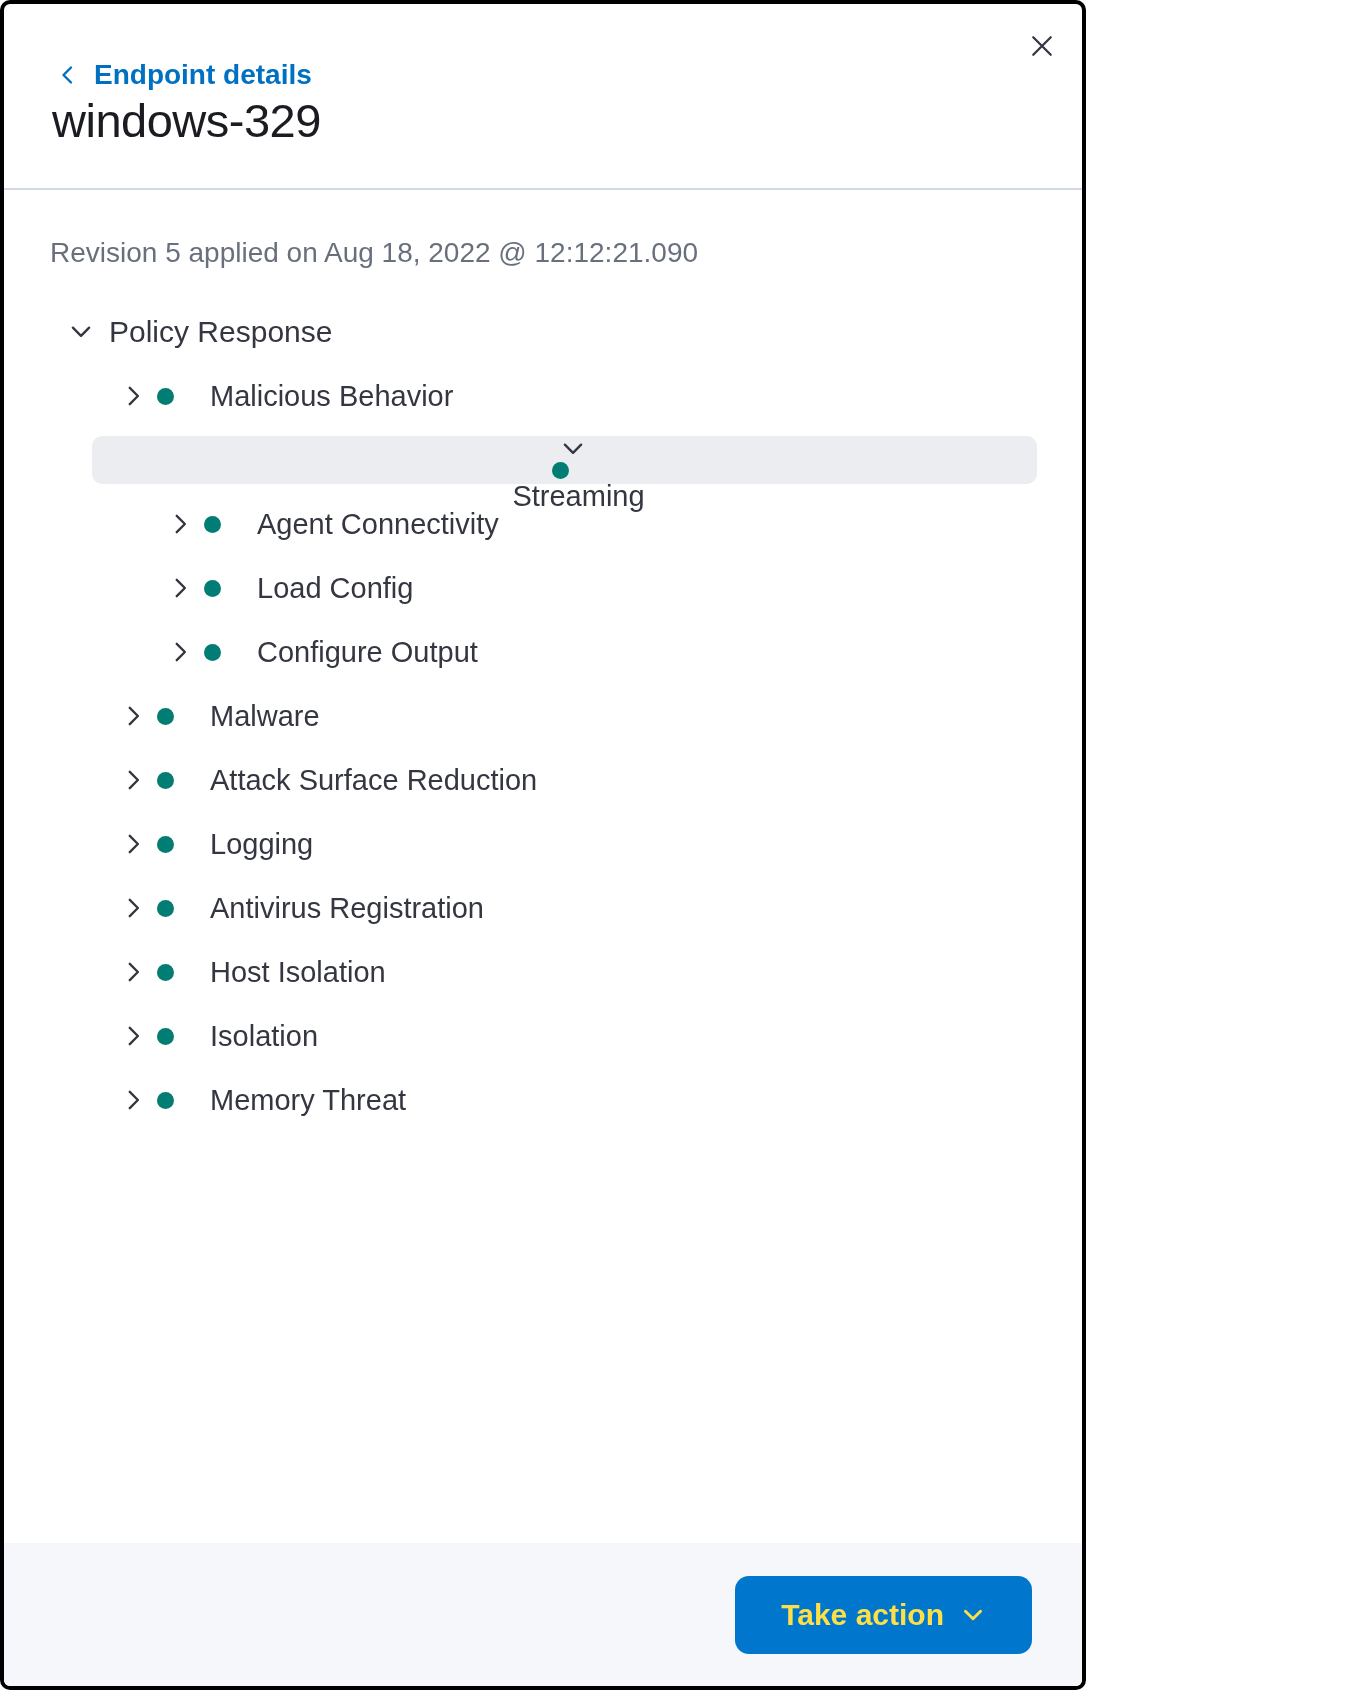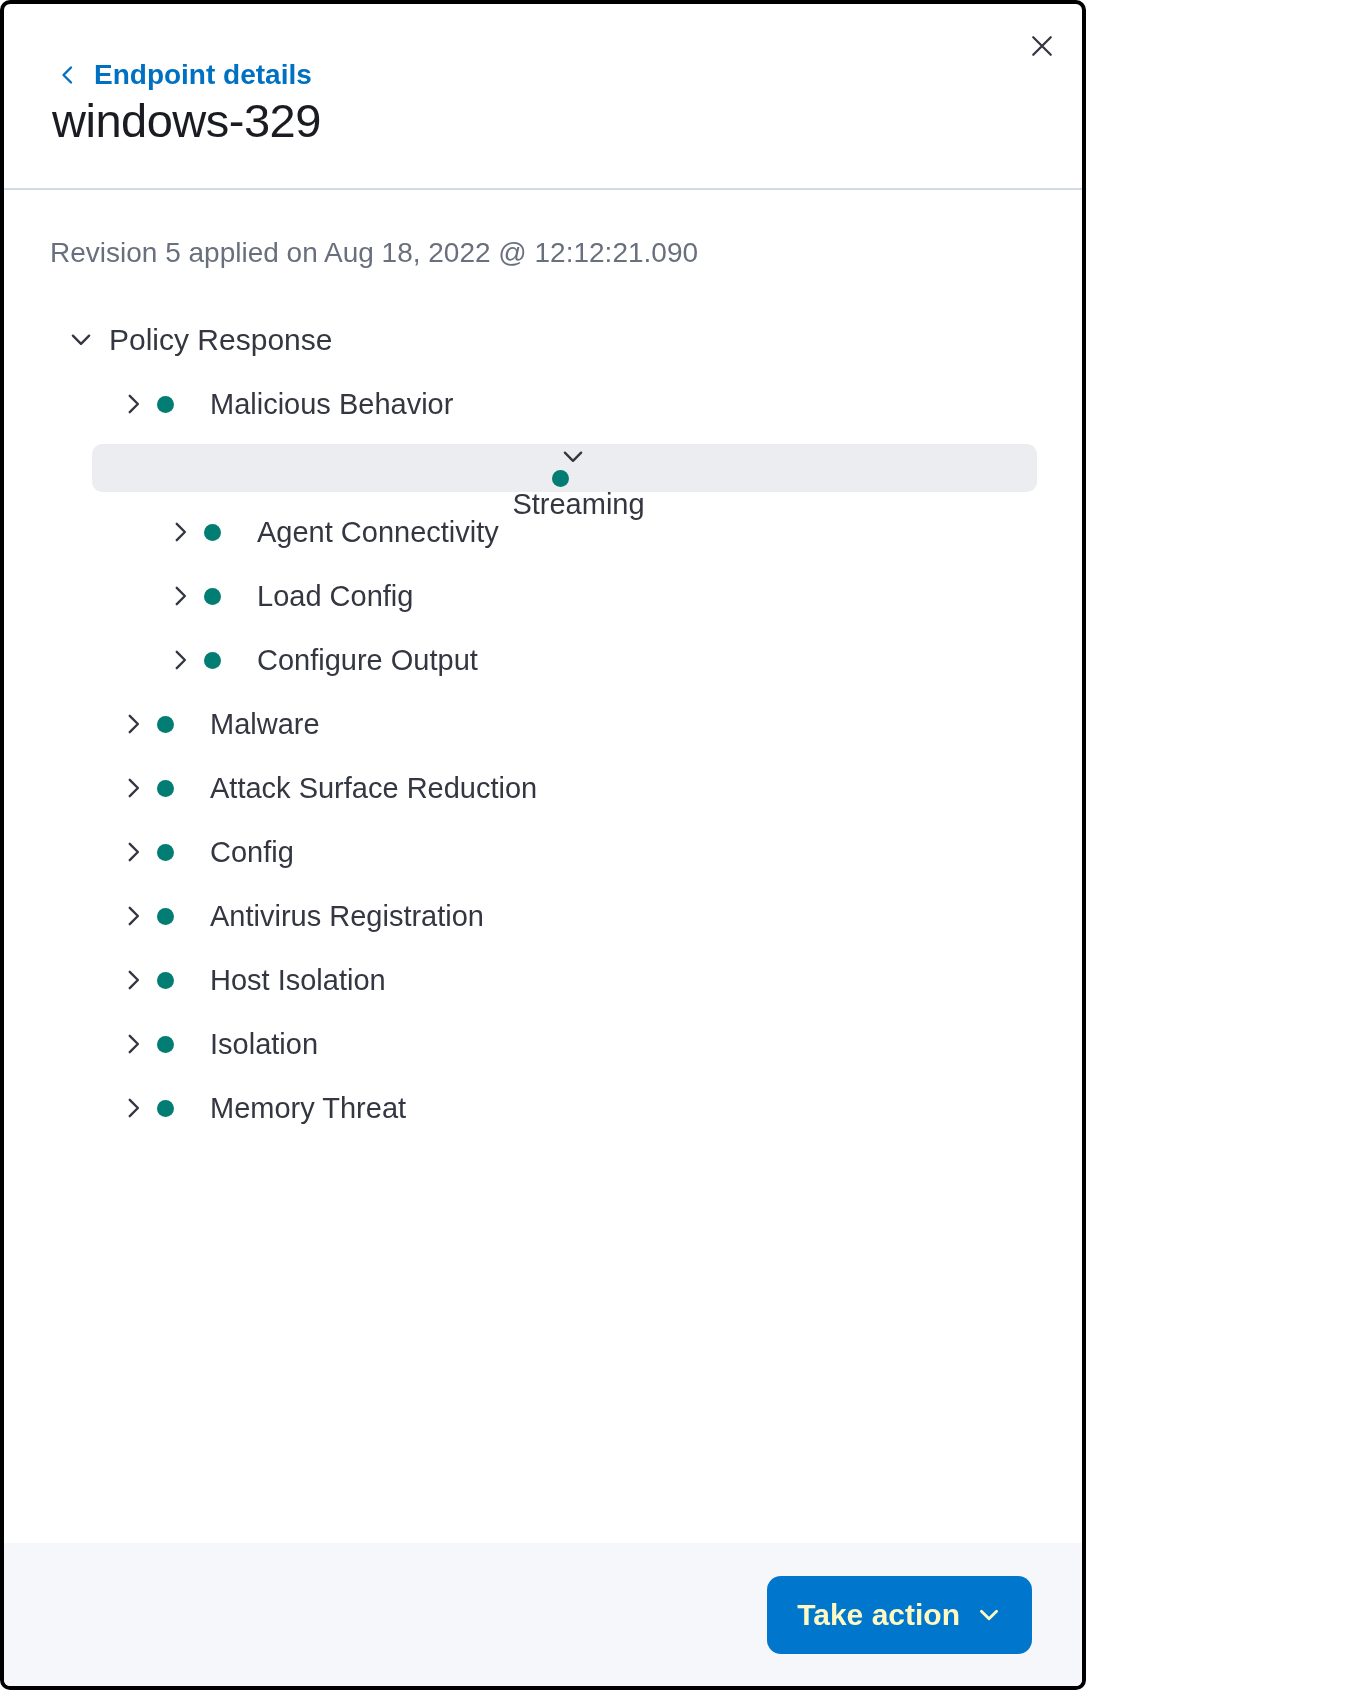--- a/index.html
+++ b/index.html
@@ -55,21 +55,21 @@
     position:absolute;left:0;right:0;top:184px;
     height:2px;background:var(--divider);border:none;
   }
   
   .revision{
     position:absolute;left:46px;top:234px;
     font-size:28px;line-height:30px;
     color:var(--text-subdued);
   }
   .tree{
-    position:absolute;left:0;right:0;top:312px;
+    position:absolute;left:0;right:0;top:304px;
   }
   .tree-row{
     display:flex;align-items:center;
     height:48px;margin-bottom:16px;
     cursor:pointer;
   }
   .tree-row.level0{margin-left:64px;}
   .tree-row.indent{margin-left:88px;margin-right:45px;}
   .tree-row.level1{padding-left:28px;}
   .tree-row.level2{padding-left:75px;}
@@ -99,23 +99,23 @@
   .level0 .tree-label{font-size:30px;}
   
   .footer{
     position:absolute;left:0;right:0;bottom:0;height:143px;
     background:var(--footer-bg);
     display:flex;align-items:center;justify-content:flex-end;
     padding-right:50px;
   }
   .take-action-btn{
     display:inline-flex;align-items:center;justify-content:center;gap:16px;
-    height:78px;padding:0 30px;
+    height:78px;padding:0 46px;
     background:var(--button-blue);
-    color:#fef9c3;border:none;border-radius:14px;
+    color:#fde047;border:none;border-radius:14px;
     font-family:inherit;
     font-size:30px;font-weight:700;
     cursor:pointer;
   }
   .take-action-btn svg{display:block;}
 </style>
 </head>
 <body>
 
 <div class="modal">
@@ -212,21 +212,21 @@
     <span class="dot"></span>
     <span class="tree-label">Attack Surface Reduction</span>
   </div>
         <div class="tree-row indent level1">
     <span class="tw-chevron">
       <svg width="26" height="26" viewBox="0 0 24 24" fill="none" stroke="currentColor" stroke-width="2.2" stroke-linecap="round" stroke-linejoin="round">
         <path class="chev-path" d="M9 4.5 L16.5 12 L9 19.5"></path>
       </svg>
     </span>
     <span class="dot"></span>
-    <span class="tree-label">Config</span>
+    <span class="tree-label">Logging</span>
   </div>
         <div class="tree-row indent level1">
     <span class="tw-chevron">
       <svg width="26" height="26" viewBox="0 0 24 24" fill="none" stroke="currentColor" stroke-width="2.2" stroke-linecap="round" stroke-linejoin="round">
         <path class="chev-path" d="M9 4.5 L16.5 12 L9 19.5"></path>
       </svg>
     </span>
     <span class="dot"></span>
     <span class="tree-label">Antivirus Registration</span>
   </div>

